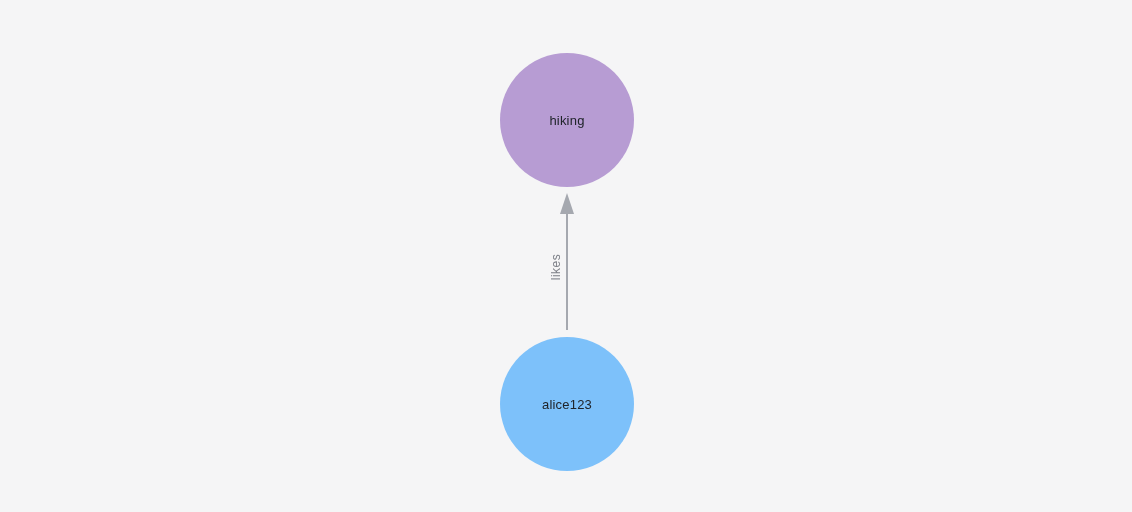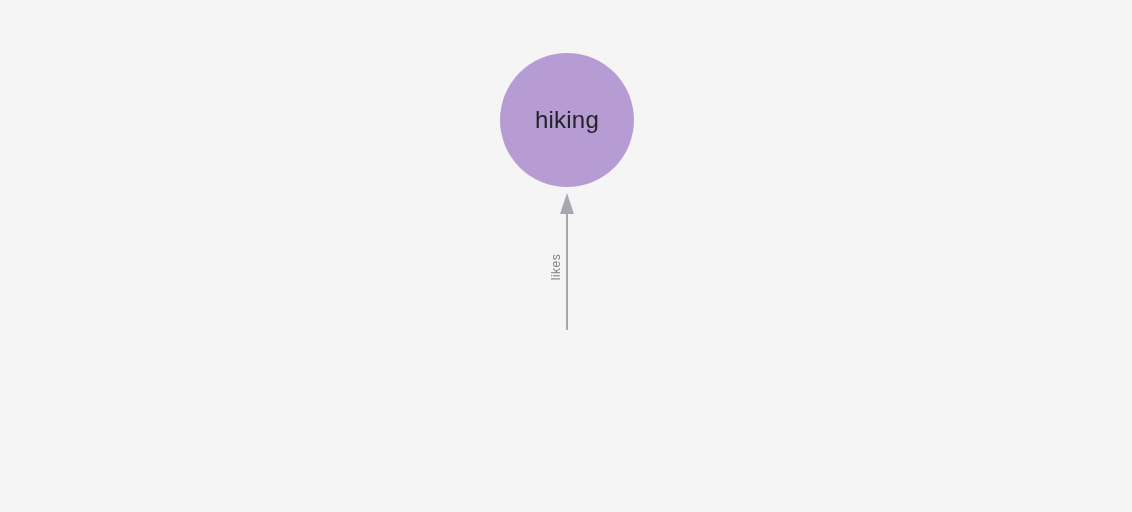--- a/index.html
+++ b/index.html
@@ -20,21 +20,21 @@
     position: absolute;
     width: 134px;
     height: 134px;
     border-radius: 50%;
     display: flex;
     align-items: center;
     justify-content: center;
     cursor: pointer;
   }
   .node-label {
-    font-size: 24px;
+    font-size: 13px;
     color: #20242a;
     letter-spacing: 0.2px;
   }
   .node-hiking {
     left: 500px;
     top: 53px;
     background: #b79cd3;
   }
   .node-alice {
     left: 500px;
@@ -76,14 +76,17 @@
 <div class="canvas">
 
   <div class="edge-line"></div>
   <div class="edge-arrowhead"></div>
   <span class="edge-label">likes</span>
 
   <div class="node node-hiking">
     <span class="node-label">hiking</span>
   </div>
 
+  <div class="node node-alice">
+    <span class="node-label">alice123</span>
+  </div>
 
 </div>
 
 </body></html>

